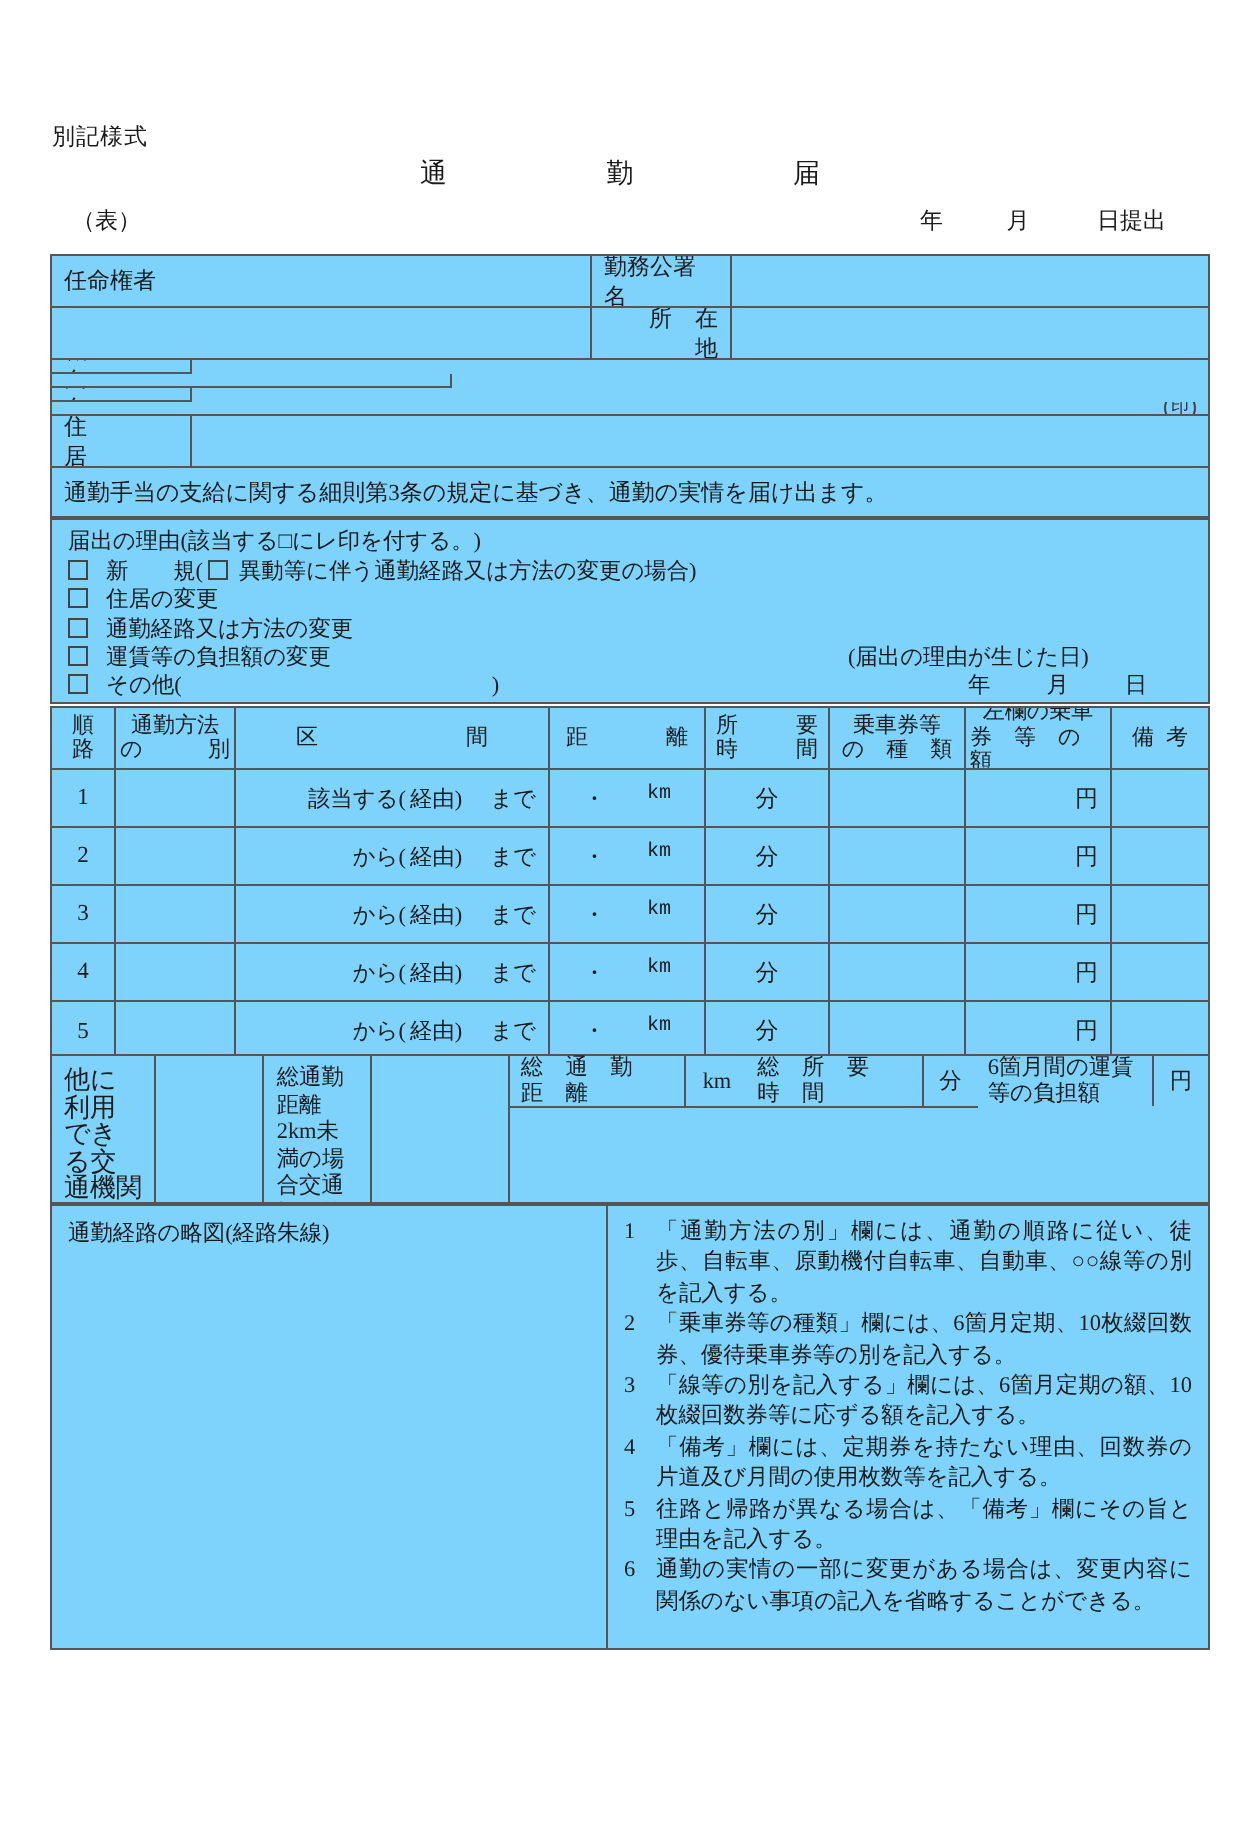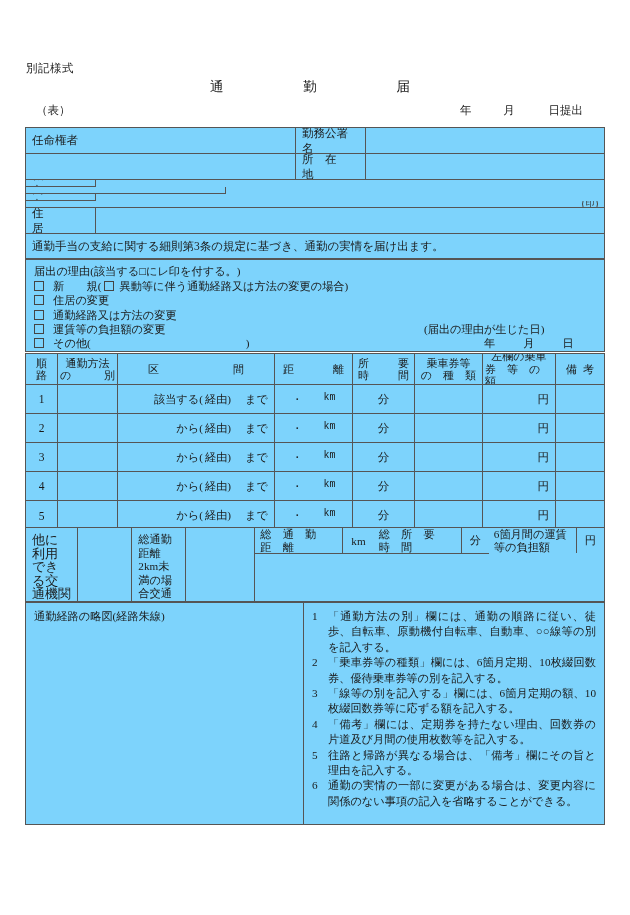--- a/index.html
+++ b/index.html
@@ -74,21 +74,21 @@
     overflow: hidden;
   }
   .cell.last { border-right: none; }
   .row.last > .cell { border-bottom: none; }
   .c-center { justify-content: center; }
   .c-right { justify-content: flex-end; }
 
   
   #header-block { top: 127px; }
   #header-block .r1 { height: 26px; }
-  #header-block .r2 { height: 26px; }
+  #header-block .r2 { height: 26px; text-align: right; }
   #header-block .r3 { height: 28px; flex-direction: column; }
   #header-block .r4 { height: 26px; }
   #header-block .r5 { height: 24px; }
   .hb-left   { width: 270px; }
   .hb-lbl    { width: 70px; }
   .hb-val    { flex: 1; }
   .seal {
     display: inline-block;
     width: 14px; height: 14px;
     border: 1px solid #444;

